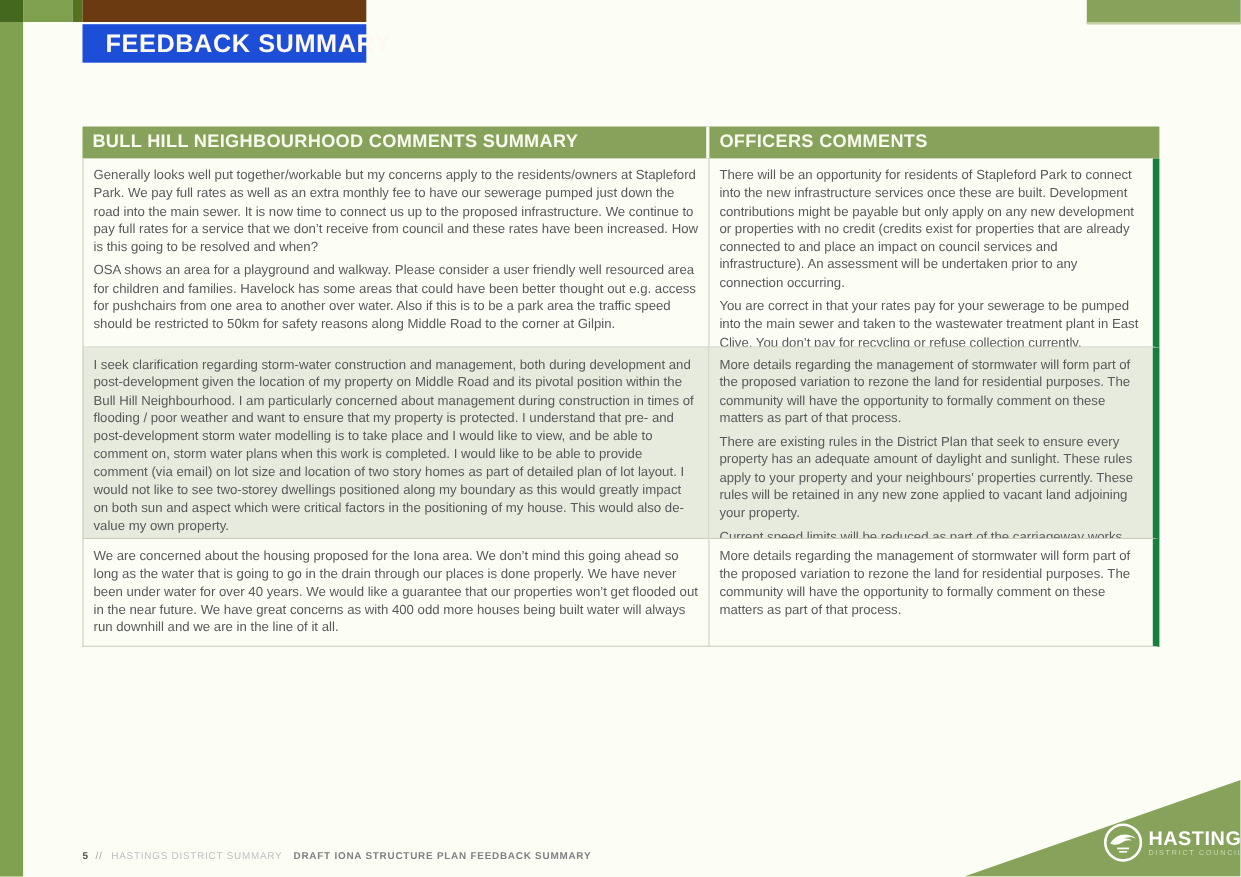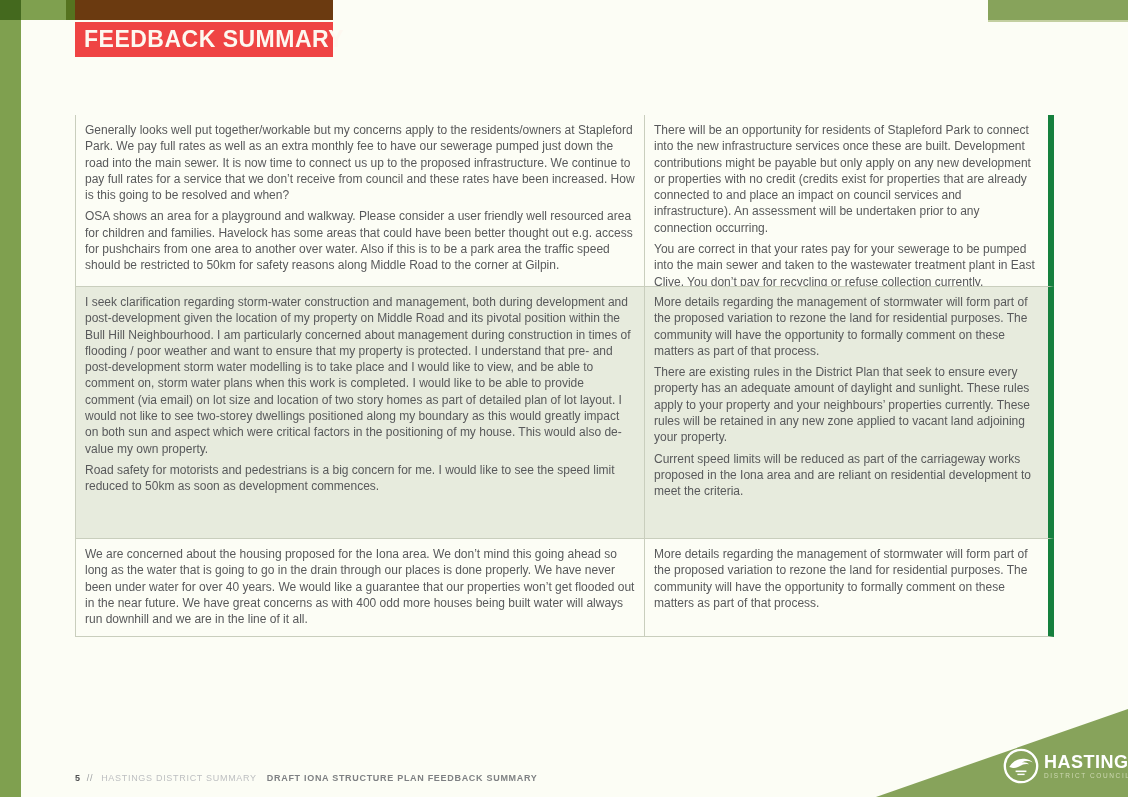--- a/index.html
+++ b/index.html
@@ -14,23 +14,23 @@
   .sq-dark-green{left:0;top:0;width:21px;height:20px;background:#44691E;}
   .sq-light-green{left:21px;top:0;width:45px;height:20px;background:#7FA04F;}
   .sq-olive{left:66px;top:0;width:9px;height:20px;background:#55731F;}
   .bar-brown{left:75px;top:0;width:258px;height:20px;background:#6B3A10;}
   .bar-top-right{left:988px;top:0;width:140px;height:20px;background:#87A35B;border-bottom:2px solid #C3CFA0;}
   .bar-left{left:0;top:20px;width:21px;height:777px;background:#7FA04F;}
 
   
   .title-banner{
     position:absolute;left:75px;top:22px;width:258px;height:35px;
-    background:#ef4444;color:#FDF8F0;
+    background:#1d4ed8;color:#FDF8F0;
     font-size:23px;font-weight:bold;letter-spacing:0.5px;
-    line-height:35px;padding-left:9px;box-sizing:border-box;
+    line-height:35px;padding-left:21px;box-sizing:border-box;
     white-space:nowrap;
     text-align:right;
   }
 
   
   .fb-table{position:absolute;left:75px;top:115px;width:979px;}
   .fb-header{display:flex;height:29px;}
   .fb-header .hcell{
     background:#87A35B;color:#FAFBF0;font-size:16.5px;font-weight:bold;
     letter-spacing:0.3px;line-height:29px;padding-left:9px;
@@ -41,21 +41,21 @@
 
   .fb-row{display:flex;box-sizing:border-box;}
   .fb-row .cell{
     box-sizing:border-box;padding:7px 9px 6px 9px;overflow:hidden;
     color:#58595B;font-size:12px;line-height:16.3px;
     border-bottom:1px solid #C9CEBD;
   }
   .fb-row .cell.left{width:570px;border-left:1px solid #C9CEBD;border-right:1px solid #C9CEBD;}
   .fb-row .cell.right{flex:1;border-right:6px solid #15803d;}
   .fb-row.r1{height:172px;}
-  .fb-row.r2{height:252px;}
+  .fb-row.r2{height:174px;}
   .fb-row.r2 .cell{background:#E7EBDD;}
   .fb-row.r3{height:98px;}
   .cell p{margin:0 0 5px 0;}
   .cell p:last-child{margin-bottom:0;}
 
   
   .footer{
     position:absolute;left:75px;top:773px;
     font-size:9px;letter-spacing:0.7px;white-space:nowrap;
   }
@@ -84,20 +84,24 @@
 <div class="deco sq-dark-green"></div>
 <div class="deco sq-light-green"></div>
 <div class="deco sq-olive"></div>
 <div class="deco bar-brown"></div>
 <div class="deco bar-top-right"></div>
 <div class="deco bar-left"></div>
 
 <div class="title-banner">FEEDBACK SUMMARY</div>
 
 <div class="fb-table">
+  <div class="fb-header">
+    <div class="hcell left">BULL HILL NEIGHBOURHOOD COMMENTS SUMMARY</div>
+    <div class="hcell right">OFFICERS COMMENTS</div>
+  </div>
 
   <div class="fb-row r1">
     <div class="cell left">
       <p>Generally looks well put together/workable but my concerns apply to the residents/owners at Stapleford Park. We pay full rates as well as an extra monthly fee to have our sewerage pumped just down the road into the main sewer. It is now time to connect us up to the proposed infrastructure. We continue to pay full rates for a service that we don’t receive from council and these rates have been increased. How is this going to be resolved and when?</p>
       <p>OSA shows an area for a playground and walkway. Please consider a user friendly well resourced area for children and families. Havelock has some areas that could have been better thought out e.g. access for pushchairs from one area to another over water. Also if this is to be a park area the traffic speed should be restricted to 50km for safety reasons along Middle Road to the corner at Gilpin.</p>
     </div>
     <div class="cell right">
       <p>There will be an opportunity for residents of Stapleford Park to connect into the new infrastructure services once these are built. Development contributions might be payable but only apply on any new development or properties with no credit (credits exist for properties that are already connected to and place an impact on council services and infrastructure). An assessment will be undertaken prior to any connection occurring.</p>
       <p>You are correct in that your rates pay for your sewerage to be pumped into the main sewer and taken to the wastewater treatment plant in East Clive. You don’t pay for recycling or refuse collection currently.</p>
     </div>

